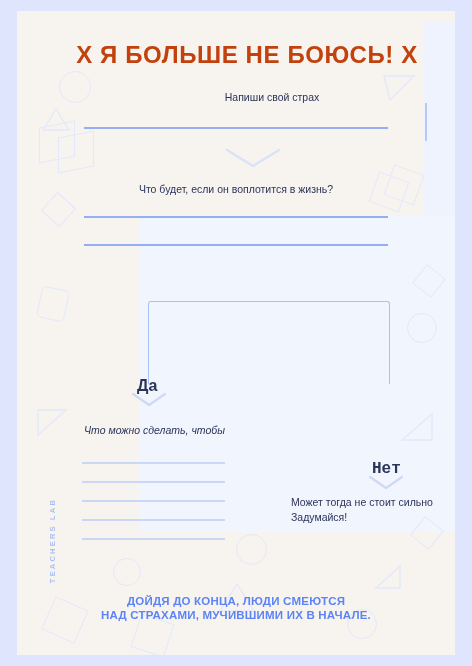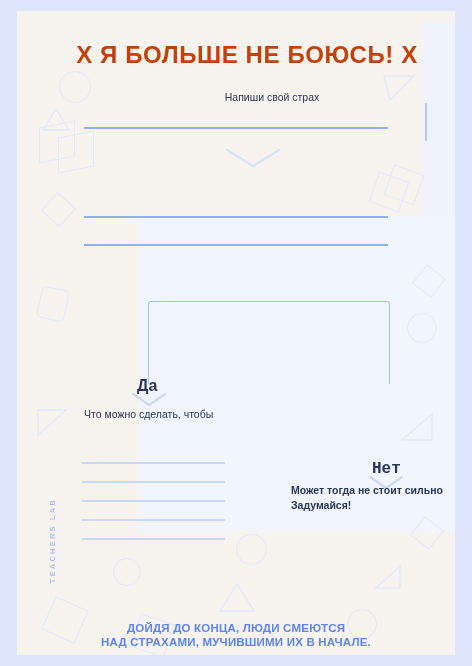--- a/index.html
+++ b/index.html
@@ -110,21 +110,20 @@
   
   .footer{
     position:absolute;
     left:0;top:583px;width:438px;
     text-align:center;
     color:#5c84f7;
     font-size:11.5px;
     font-weight:bold;
     line-height:14px;
     letter-spacing:0.2px;
-    margin-top:27px;
   }
   .footer div{white-space:nowrap;}
 </style>
 </head>
 <body>
 
 <div class="page">
   <div class="card">
 
     <div class="wash wash-c"></div>
@@ -185,51 +184,52 @@
 
     <div class="prompt" style="top:80px;padding-left:36px;">Напиши свой страх</div>
     <div class="line-thick" style="left:67px;top:116px;width:304px;"></div>
 
     <div class="chev" style="left:206px;top:135px;">
       <svg width="60" height="24" viewBox="0 0 60 24">
           <path d="M4 4 L30 20 L56 4" fill="none" stroke="#dbe2f8" stroke-width="2.4" stroke-linecap="round" stroke-linejoin="round"></path>
         </svg>
     </div>
 
+    <div class="prompt" style="top:172px;">Что будет, если он воплотится в жизнь?</div>
     <div class="line-thick" style="left:67px;top:205px;width:304px;"></div>
     <div class="line-thick" style="left:67px;top:233px;width:304px;"></div>
 
 
     <div class="bracket" style="left:131px;top:290px;width:240px;height:82px;"></div>
 
     <div class="branch-label" style="left:120px;top:366px;">Да</div>
     <div class="chev" style="left:113px;top:380px;">
       <svg width="38" height="18" viewBox="0 0 38 18">
           <path d="M3 3 L19 14 L35 3" fill="none" stroke="#cfd9f5" stroke-width="2.2" stroke-linecap="round" stroke-linejoin="round"></path>
         </svg>
     </div>
 
-    <div class="prompt-left" style="left:67px;top:396px;width:180px;">
+    <div class="prompt-left" style="left:67px;top:412px;width:180px;font-style:italic;">
       <div>Что можно сделать, чтобы</div>
     </div>
 
     <div class="line-thin" style="left:65px;top:451px;width:143px;"></div>
     <div class="line-thin" style="left:65px;top:470px;width:143px;"></div>
     <div class="line-thin" style="left:65px;top:489px;width:143px;"></div>
     <div class="line-thin" style="left:65px;top:508px;width:143px;"></div>
     <div class="line-thin" style="left:65px;top:527px;width:143px;"></div>
 
     <div class="branch-label" style="left:355px;top:449px;font-family:Liberation Mono, monospace;">Нет</div>
     <div class="chev" style="left:350px;top:463px;">
       <svg width="38" height="18" viewBox="0 0 38 18">
           <path d="M3 3 L19 14 L35 3" fill="none" stroke="#cfd9f5" stroke-width="2.2" stroke-linecap="round" stroke-linejoin="round"></path>
         </svg>
     </div>
 
-    <div class="prompt-left" style="left:274px;top:472px;width:170px;font-weight:bold;">
+    <div class="prompt-left" style="left:274px;top:484px;width:170px;">
       <div>Может тогда не стоит сильно</div>
       <div>Задумайся!</div>
     </div>
 
     <div class="brand">TEACHERS LAB</div>
 
     <div class="footer">
       <div>ДОЙДЯ ДО КОНЦА, ЛЮДИ СМЕЮТСЯ</div>
       <div>НАД СТРАХАМИ, МУЧИВШИМИ ИХ В НАЧАЛЕ.</div>
     </div>

